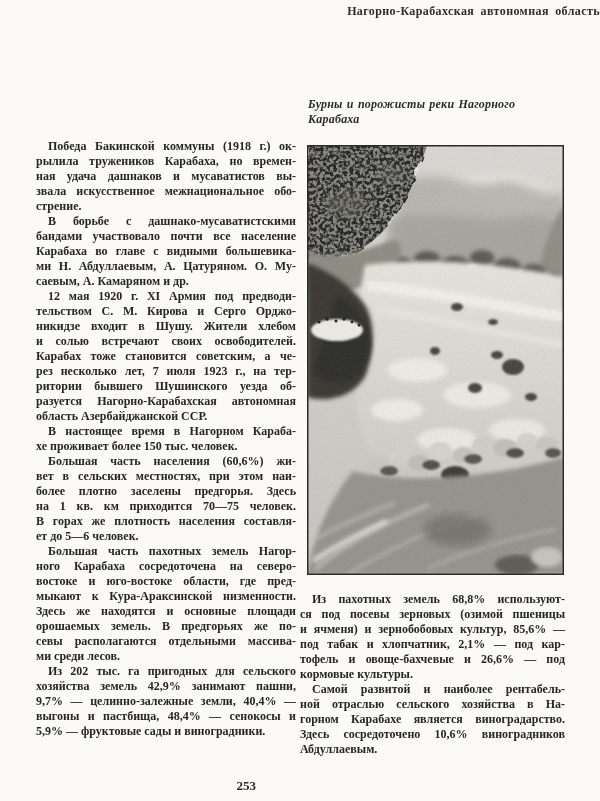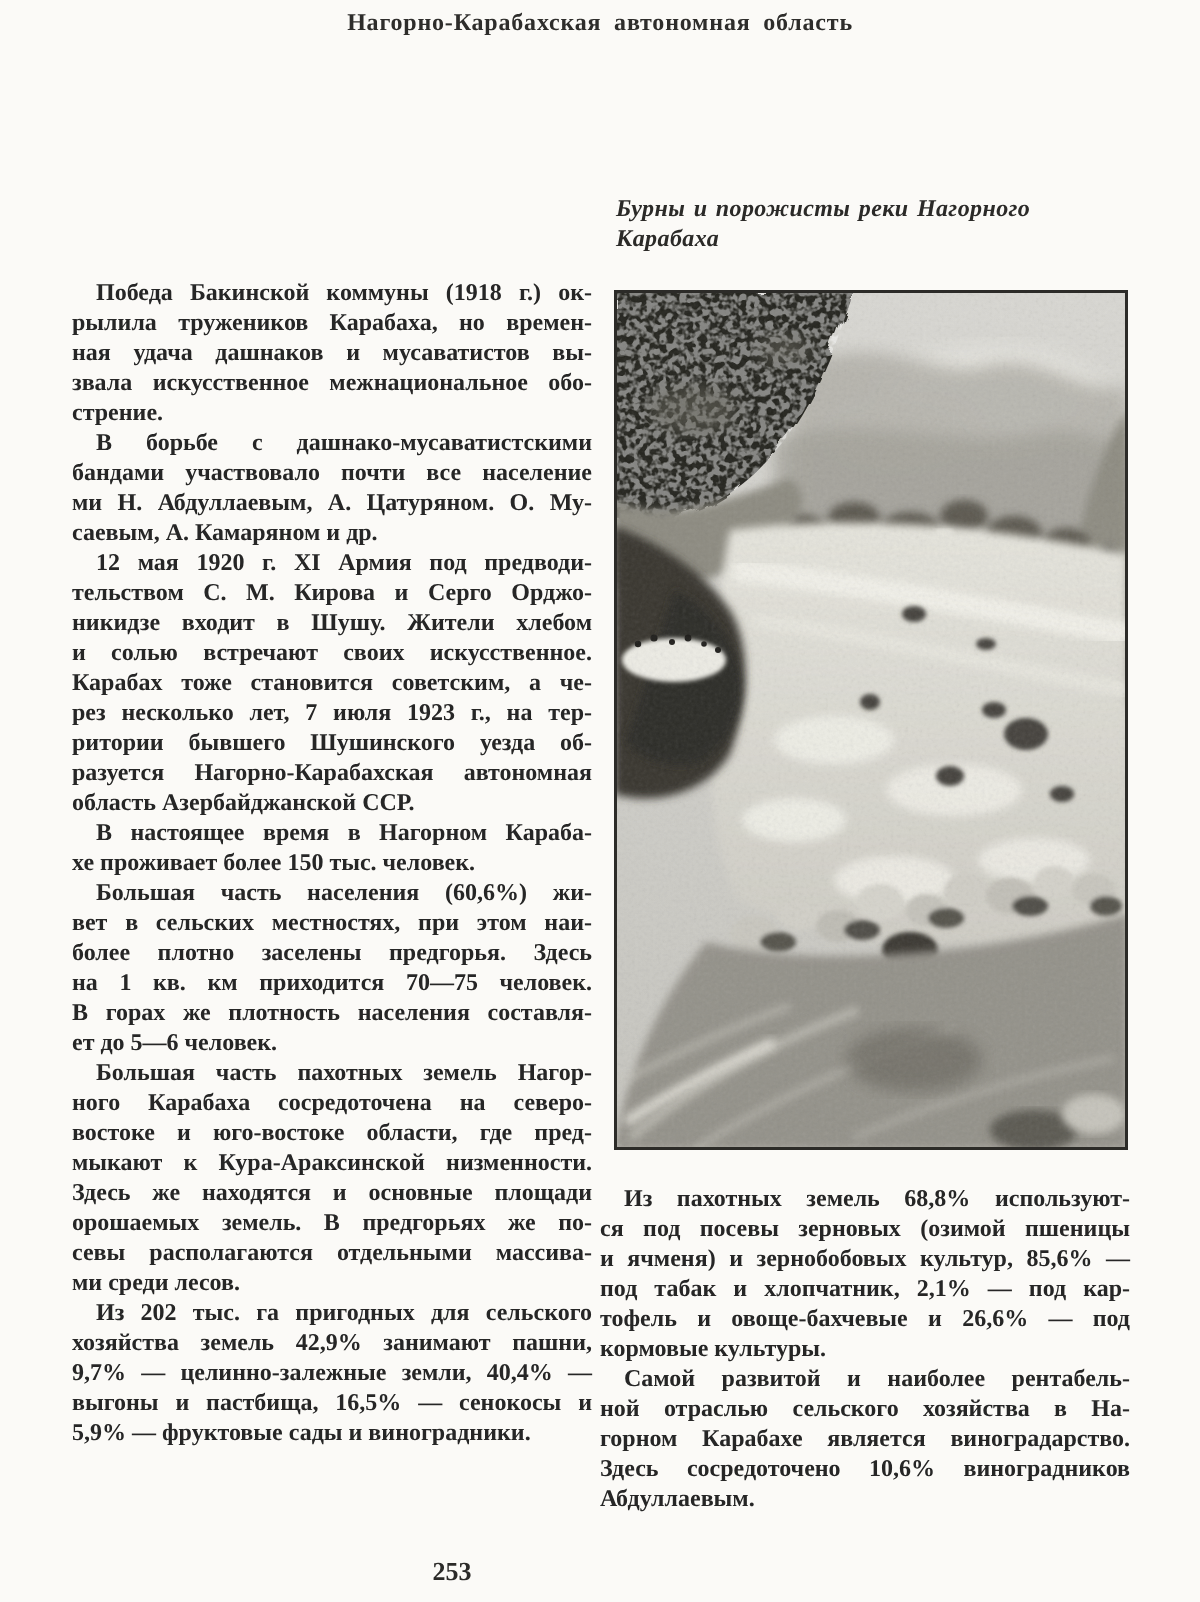--- a/index.html
+++ b/index.html
@@ -5,21 +5,21 @@
   html,body { margin:0; padding:0; background:#ffffff; }
   .page {
     position:relative; width:600px; height:801px;
     background:#fbfaf7;
     font-family:"Liberation Serif", serif;
     color:#262626;
     overflow:hidden;
   }
   .running-header {
     position:absolute; top:4px; left:0; width:600px;
-    text-align:center;
+    text-align:right;
     font-size:12px; font-weight:bold;
     letter-spacing:0.4px; word-spacing:3px;
     color:#2e2d2b;
   }
   .col-left {
     position:absolute; left:36px; top:139px; width:260px;
   }
   .col-right {
     position:absolute; left:300px; top:97px; width:265px; height:690px;
   }
@@ -39,49 +39,50 @@
   .para { margin:0; padding:0; }
   .tline {
     font-size:12px; line-height:15px; font-weight:bold;
     text-align:justify; text-align-last:justify; -moz-text-align-last:justify;
     white-space:nowrap; overflow:visible;
   }
   .tline.tlast { text-align-last:left; -moz-text-align-last:left; white-space:normal; }
   .para .tline:first-child { text-indent:12px; }
   .page-number {
     position:absolute; left:196px; top:778px; width:60px;
-    text-align:center; font-size:13px; font-weight:bold; color:#2b2a28;
+    text-align:right; font-size:13px; font-weight:bold; color:#2b2a28;
   }
 </style>
 </head>
 <body>
 
 <div class="page">
 
   <div class="running-header">Нагорно-Карабахская автономная область</div>
 
   <div class="col-left">
       <div class="para">
         <div class="tline">Победа Бакинской коммуны (1918 г.) ок-</div>
         <div class="tline">рылила тружеников Карабаха, но времен-</div>
         <div class="tline">ная удача дашнаков и мусаватистов вы-</div>
         <div class="tline">звала искусственное межнациональное обо-</div>
         <div class="tline tlast">стрение.</div>
       </div>
       <div class="para">
         <div class="tline">В борьбе с дашнако-мусаватистскими</div>
         <div class="tline">бандами участвовало почти все население</div>
+        <div class="tline">Карабаха во главе с видными большевика-</div>
         <div class="tline">ми Н. Абдуллаевым, А. Цатуряном. О. Му-</div>
         <div class="tline tlast">саевым, А. Камаряном и др.</div>
       </div>
       <div class="para">
         <div class="tline">12 мая 1920 г. XI Армия под предводи-</div>
         <div class="tline">тельством С. М. Кирова и Серго Орджо-</div>
         <div class="tline">никидзе входит в Шушу. Жители хлебом</div>
-        <div class="tline">и солью встречают своих искусственное.</div>
+        <div class="tline">и солью встречают своих освободителей.</div>
         <div class="tline">Карабах тоже становится советским, а че-</div>
         <div class="tline">рез несколько лет, 7 июля 1923 г., на тер-</div>
         <div class="tline">ритории бывшего Шушинского уезда об-</div>
         <div class="tline">разуется Нагорно-Карабахская автономная</div>
         <div class="tline tlast">область Азербайджанской ССР.</div>
       </div>
       <div class="para">
         <div class="tline">В настоящее время в Нагорном Караба-</div>
         <div class="tline tlast">хе проживает более 150 тыс. человек.</div>
       </div>
@@ -100,21 +101,21 @@
         <div class="tline">мыкают к Кура-Араксинской низменности.</div>
         <div class="tline">Здесь же находятся и основные площади</div>
         <div class="tline">орошаемых земель. В предгорьях же по-</div>
         <div class="tline">севы располагаются отдельными массива-</div>
         <div class="tline tlast">ми среди лесов.</div>
       </div>
       <div class="para">
         <div class="tline">Из 202 тыс. га пригодных для сельского</div>
         <div class="tline">хозяйства земель 42,9% занимают пашни,</div>
         <div class="tline">9,7% — целинно-залежные земли, 40,4% —</div>
-        <div class="tline">выгоны и пастбища, 16,5% — сенокосы и</div>
+        <div class="tline">выгоны и пастбища, 48,4% — сенокосы и</div>
         <div class="tline tlast">5,9% — фруктовые сады и виноградники.</div>
       </div>
     </div>
 
   <div class="col-right">
 
     <div class="caption">
         <div class="tline">Бурны и порожисты реки Нагорного</div>
         <div class="tline tlast">Карабаха</div>
       </div>

